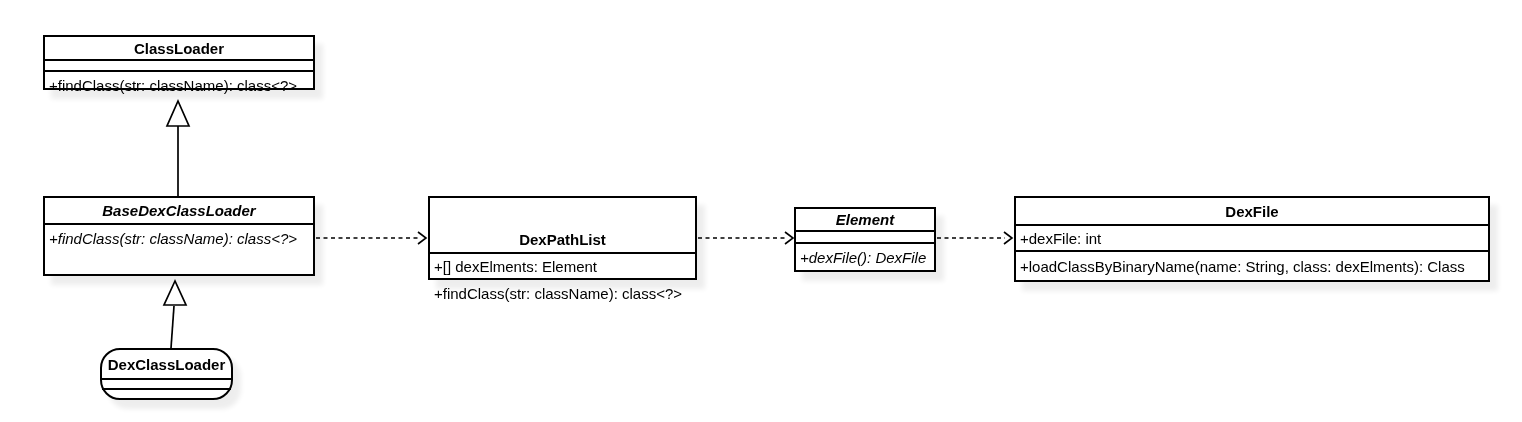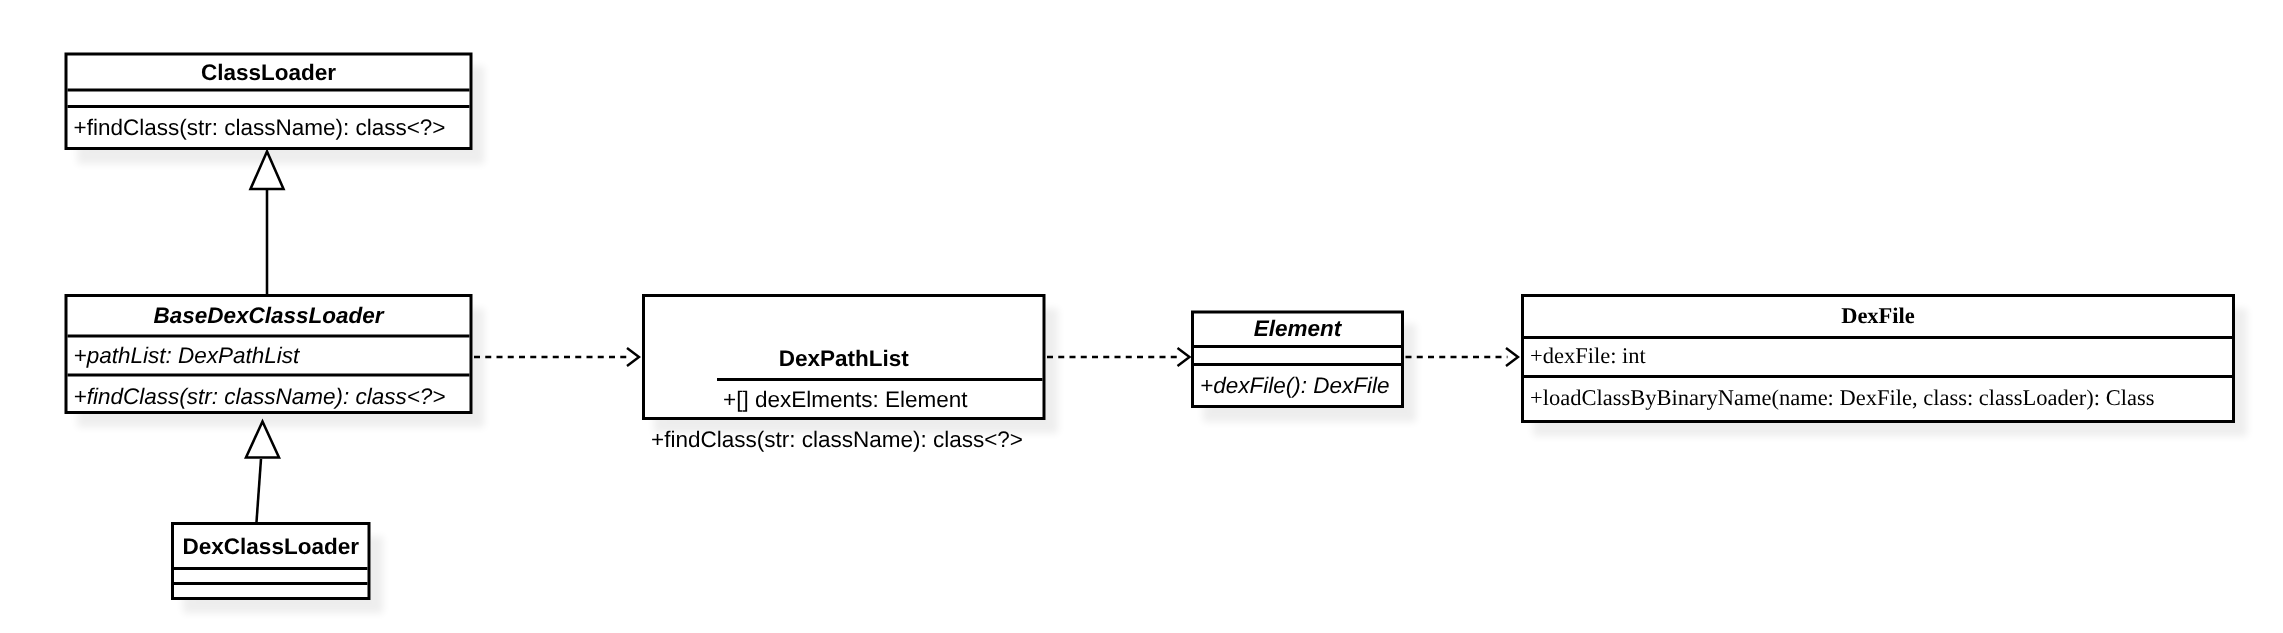--- a/index.html
+++ b/index.html
@@ -15,66 +15,65 @@
   .cmp{box-sizing:border-box;overflow:hidden;flex:0 0 auto;}
   .cmp + .cmp{border-top:2px solid #000;}
   .cmp.title{
     font-weight:bold;font-size:15px;
     display:flex;align-items:center;justify-content:center;text-align:center;
   }
   .cmp.member{
     font-size:15px;display:flex;align-items:center;padding-left:4px;white-space:nowrap;
   }
   
-  .box-classloader{left:43px;top:35px;width:272px;height:65px;}
+  .box-classloader{left:43px;top:35px;width:272px;height:55px;}
   .box-classloader .title{height:22px;}
   .box-classloader .c2{height:11px;}
   .box-classloader .c3{height:28px;}
 
   .box-basedex{left:43px;top:196px;width:272px;height:80px;font-style:italic;}
   .box-basedex .title{height:25px;}
   .box-basedex .c2{height:26px;}
   .box-basedex .c3{height:29px;}
 
-  .box-dexclassloader{left:114px;top:348px;width:133px;height:52px;}
+  .box-dexclassloader{left:100px;top:348px;width:133px;height:52px;border-radius:20px;}
   .box-dexclassloader .title{height:28px;}
   .box-dexclassloader .c2{height:10px;}
   .box-dexclassloader .c3{height:10px;}
 
   .box-dexpathlist{left:428px;top:196px;width:269px;height:84px;}
   .box-dexpathlist .title{height:25px;margin-top:29px;}
-  .box-dexpathlist .c2{height:26px;margin-left:48px;}
+  .box-dexpathlist .c2{height:26px;}
   .box-dexpathlist .c3{height:29px;}
 
   .box-element{left:794px;top:207px;width:142px;height:65px;font-style:italic;}
   .box-element .title{height:21px;}
   .box-element .c2{height:12px;}
   .box-element .c3{height:28px;text-align:right;}
 
-  .box-dexfile{left:1014px;top:196px;width:476px;height:86px;font-family:Liberation Serif, serif;}
+  .box-dexfile{left:1014px;top:196px;width:476px;height:86px;}
   .box-dexfile .title{height:26px;}
   .box-dexfile .c2{height:26px;}
   .box-dexfile .c3{height:30px;}
 
   .overlay{position:absolute;left:0;top:0;pointer-events:none;}
 </style>
 </head>
 <body>
 
 <div class="canvas">
 
   <div class="uml-box box-classloader">
     <div class="cmp title">ClassLoader</div>
     <div class="cmp c2"></div>
     <div class="cmp member c3">+findClass(str: className): class&lt;?&gt;</div>
   </div>
 
   <div class="uml-box box-basedex">
     <div class="cmp title">BaseDexClassLoader</div>
-    <div class="cmp member c2">+pathList: DexPathList</div>
     <div class="cmp member c3">+findClass(str: className): class&lt;?&gt;</div>
   </div>
 
   <div class="uml-box box-dexclassloader">
     <div class="cmp title">DexClassLoader</div>
     <div class="cmp c2"></div>
     <div class="cmp c3"></div>
   </div>
 
   <div class="uml-box box-dexpathlist">
@@ -85,21 +84,21 @@
 
   <div class="uml-box box-element">
     <div class="cmp title">Element</div>
     <div class="cmp c2"></div>
     <div class="cmp member c3">+dexFile(): DexFile</div>
   </div>
 
   <div class="uml-box box-dexfile">
     <div class="cmp title">DexFile</div>
     <div class="cmp member c2">+dexFile: int</div>
-    <div class="cmp member c3">+loadClassByBinaryName(name: DexFile, class: classLoader): Class</div>
+    <div class="cmp member c3">+loadClassByBinaryName(name: String, class: dexElments): Class</div>
   </div>
 
   <svg class="overlay" width="1522" height="422" viewBox="0 0 1522 422">
 
     <g>
       <line x1="178" y1="196" x2="178" y2="126" stroke="#000" stroke-width="1.7"></line>
       <polygon points="178,101 167,126 189,126" fill="#ffffff" stroke="#000" stroke-width="1.7"></polygon>
     </g>
 
     <g>

